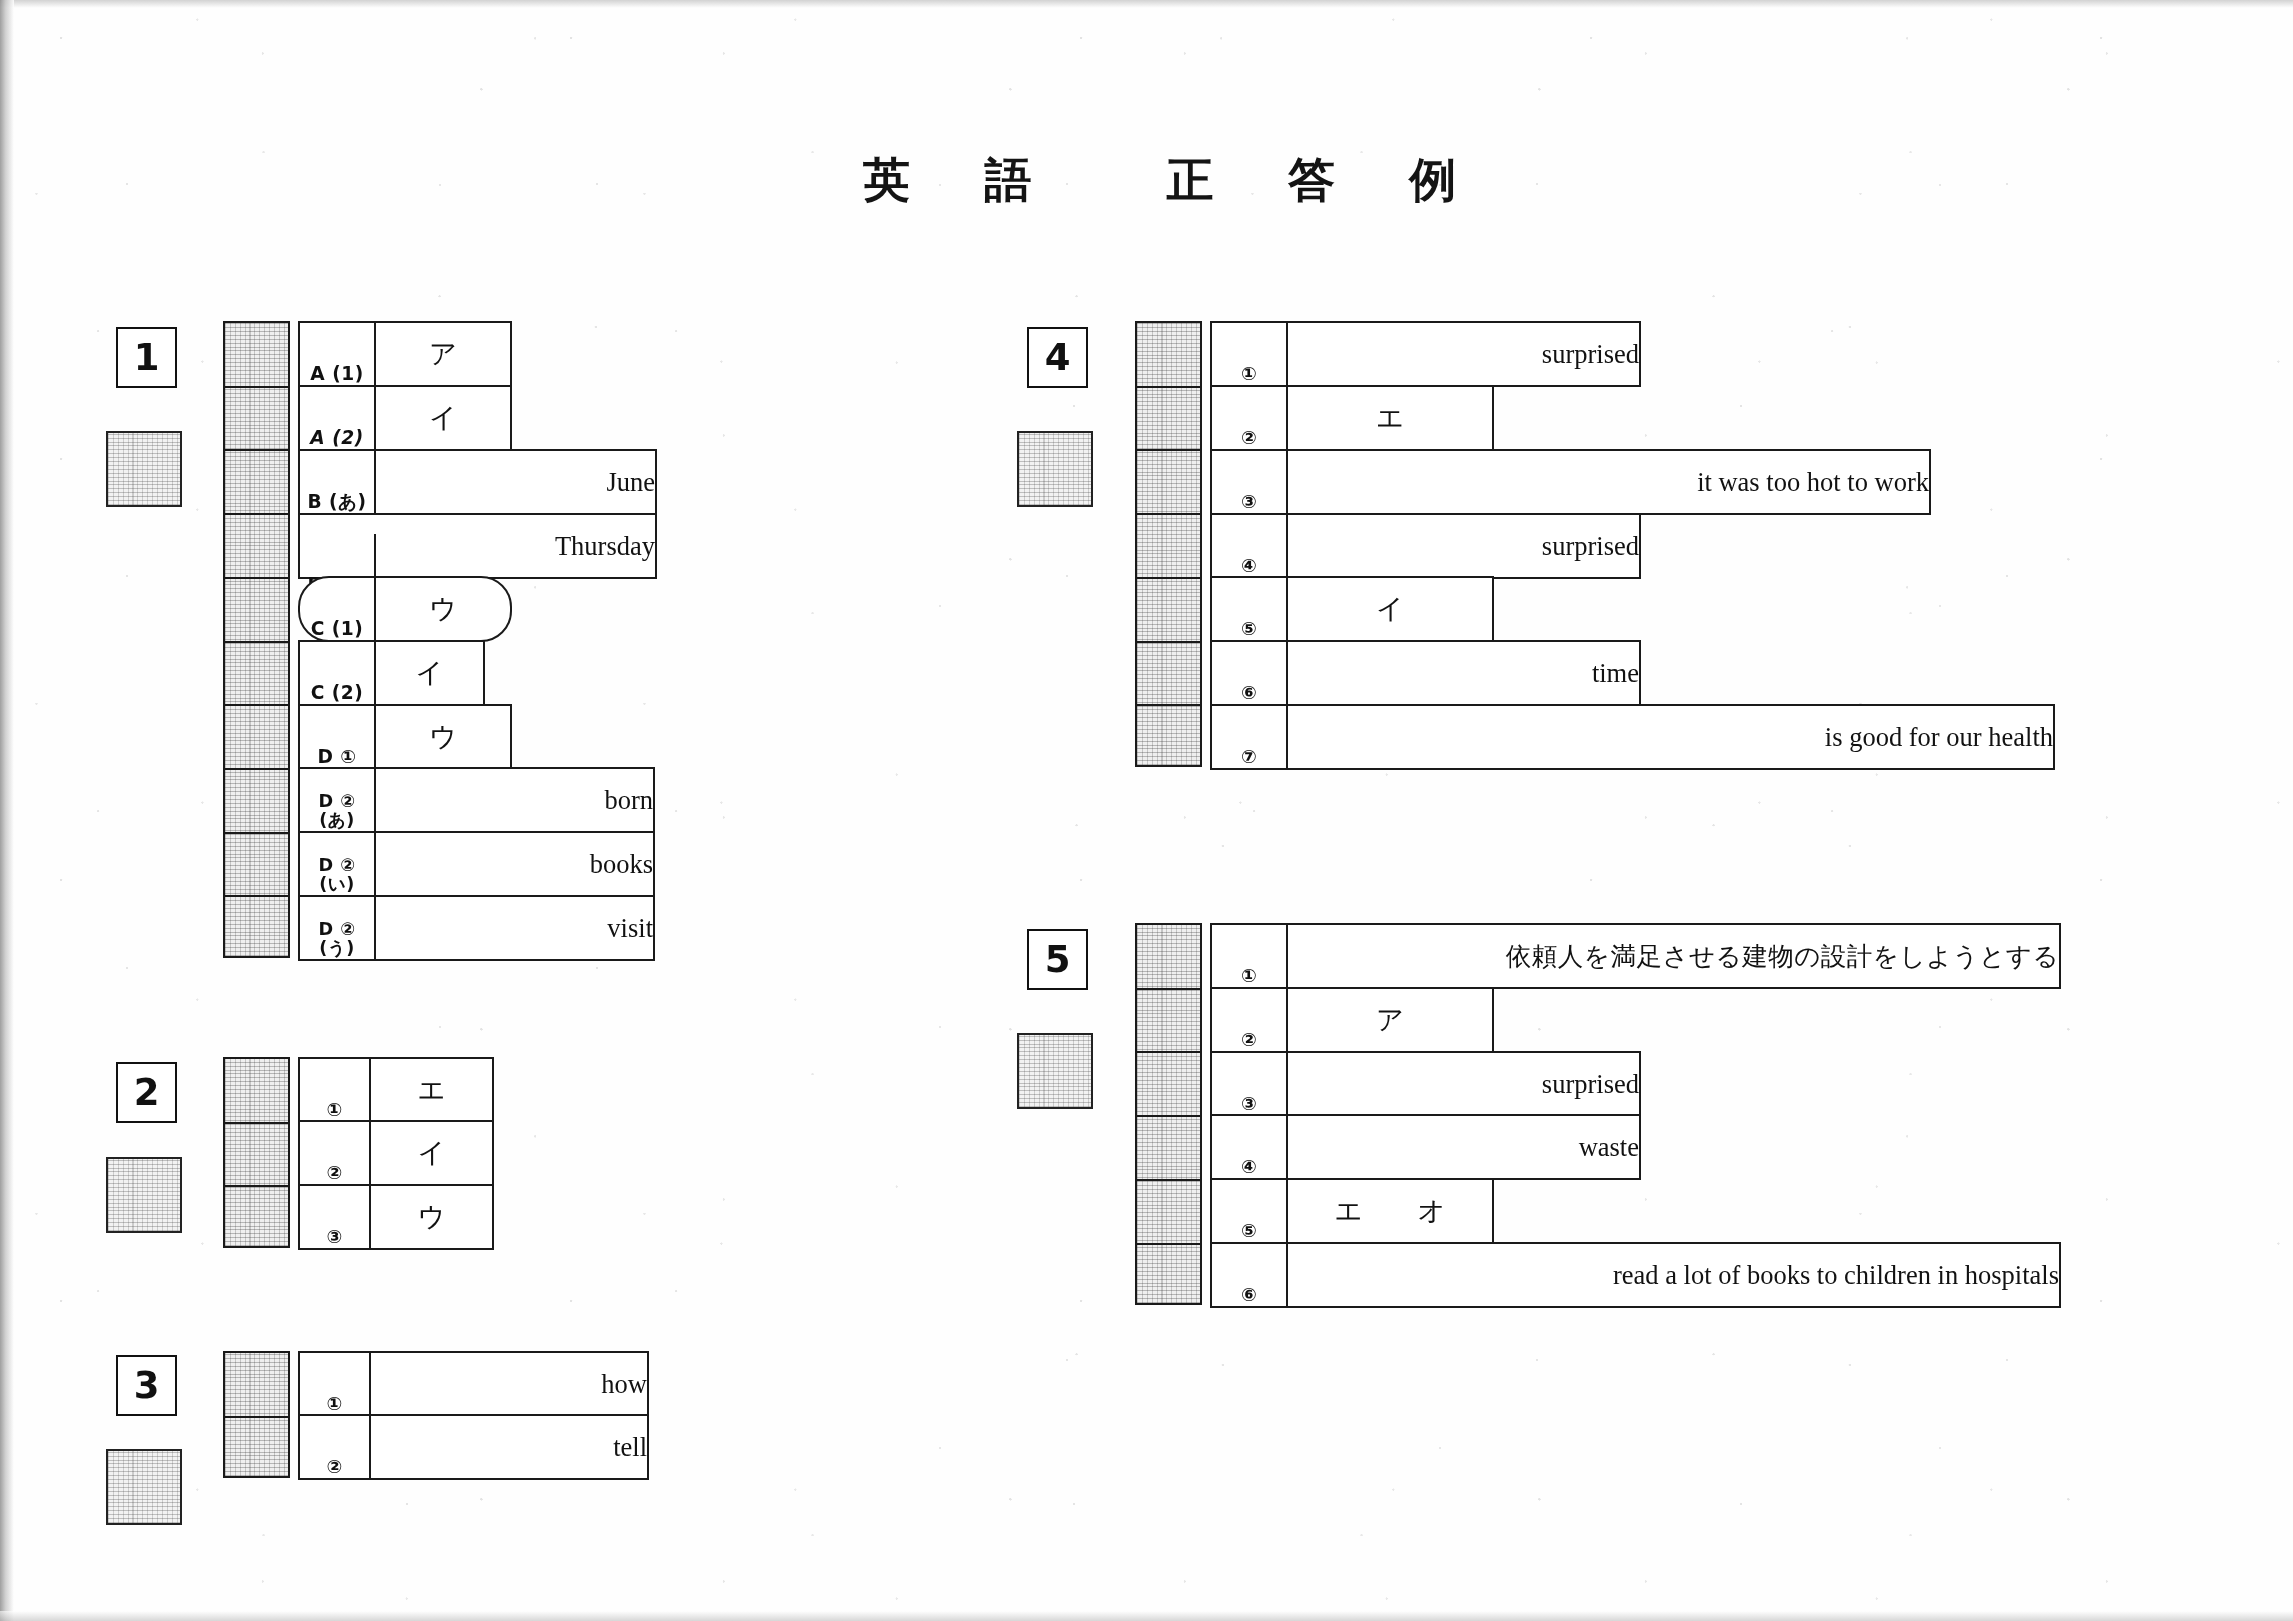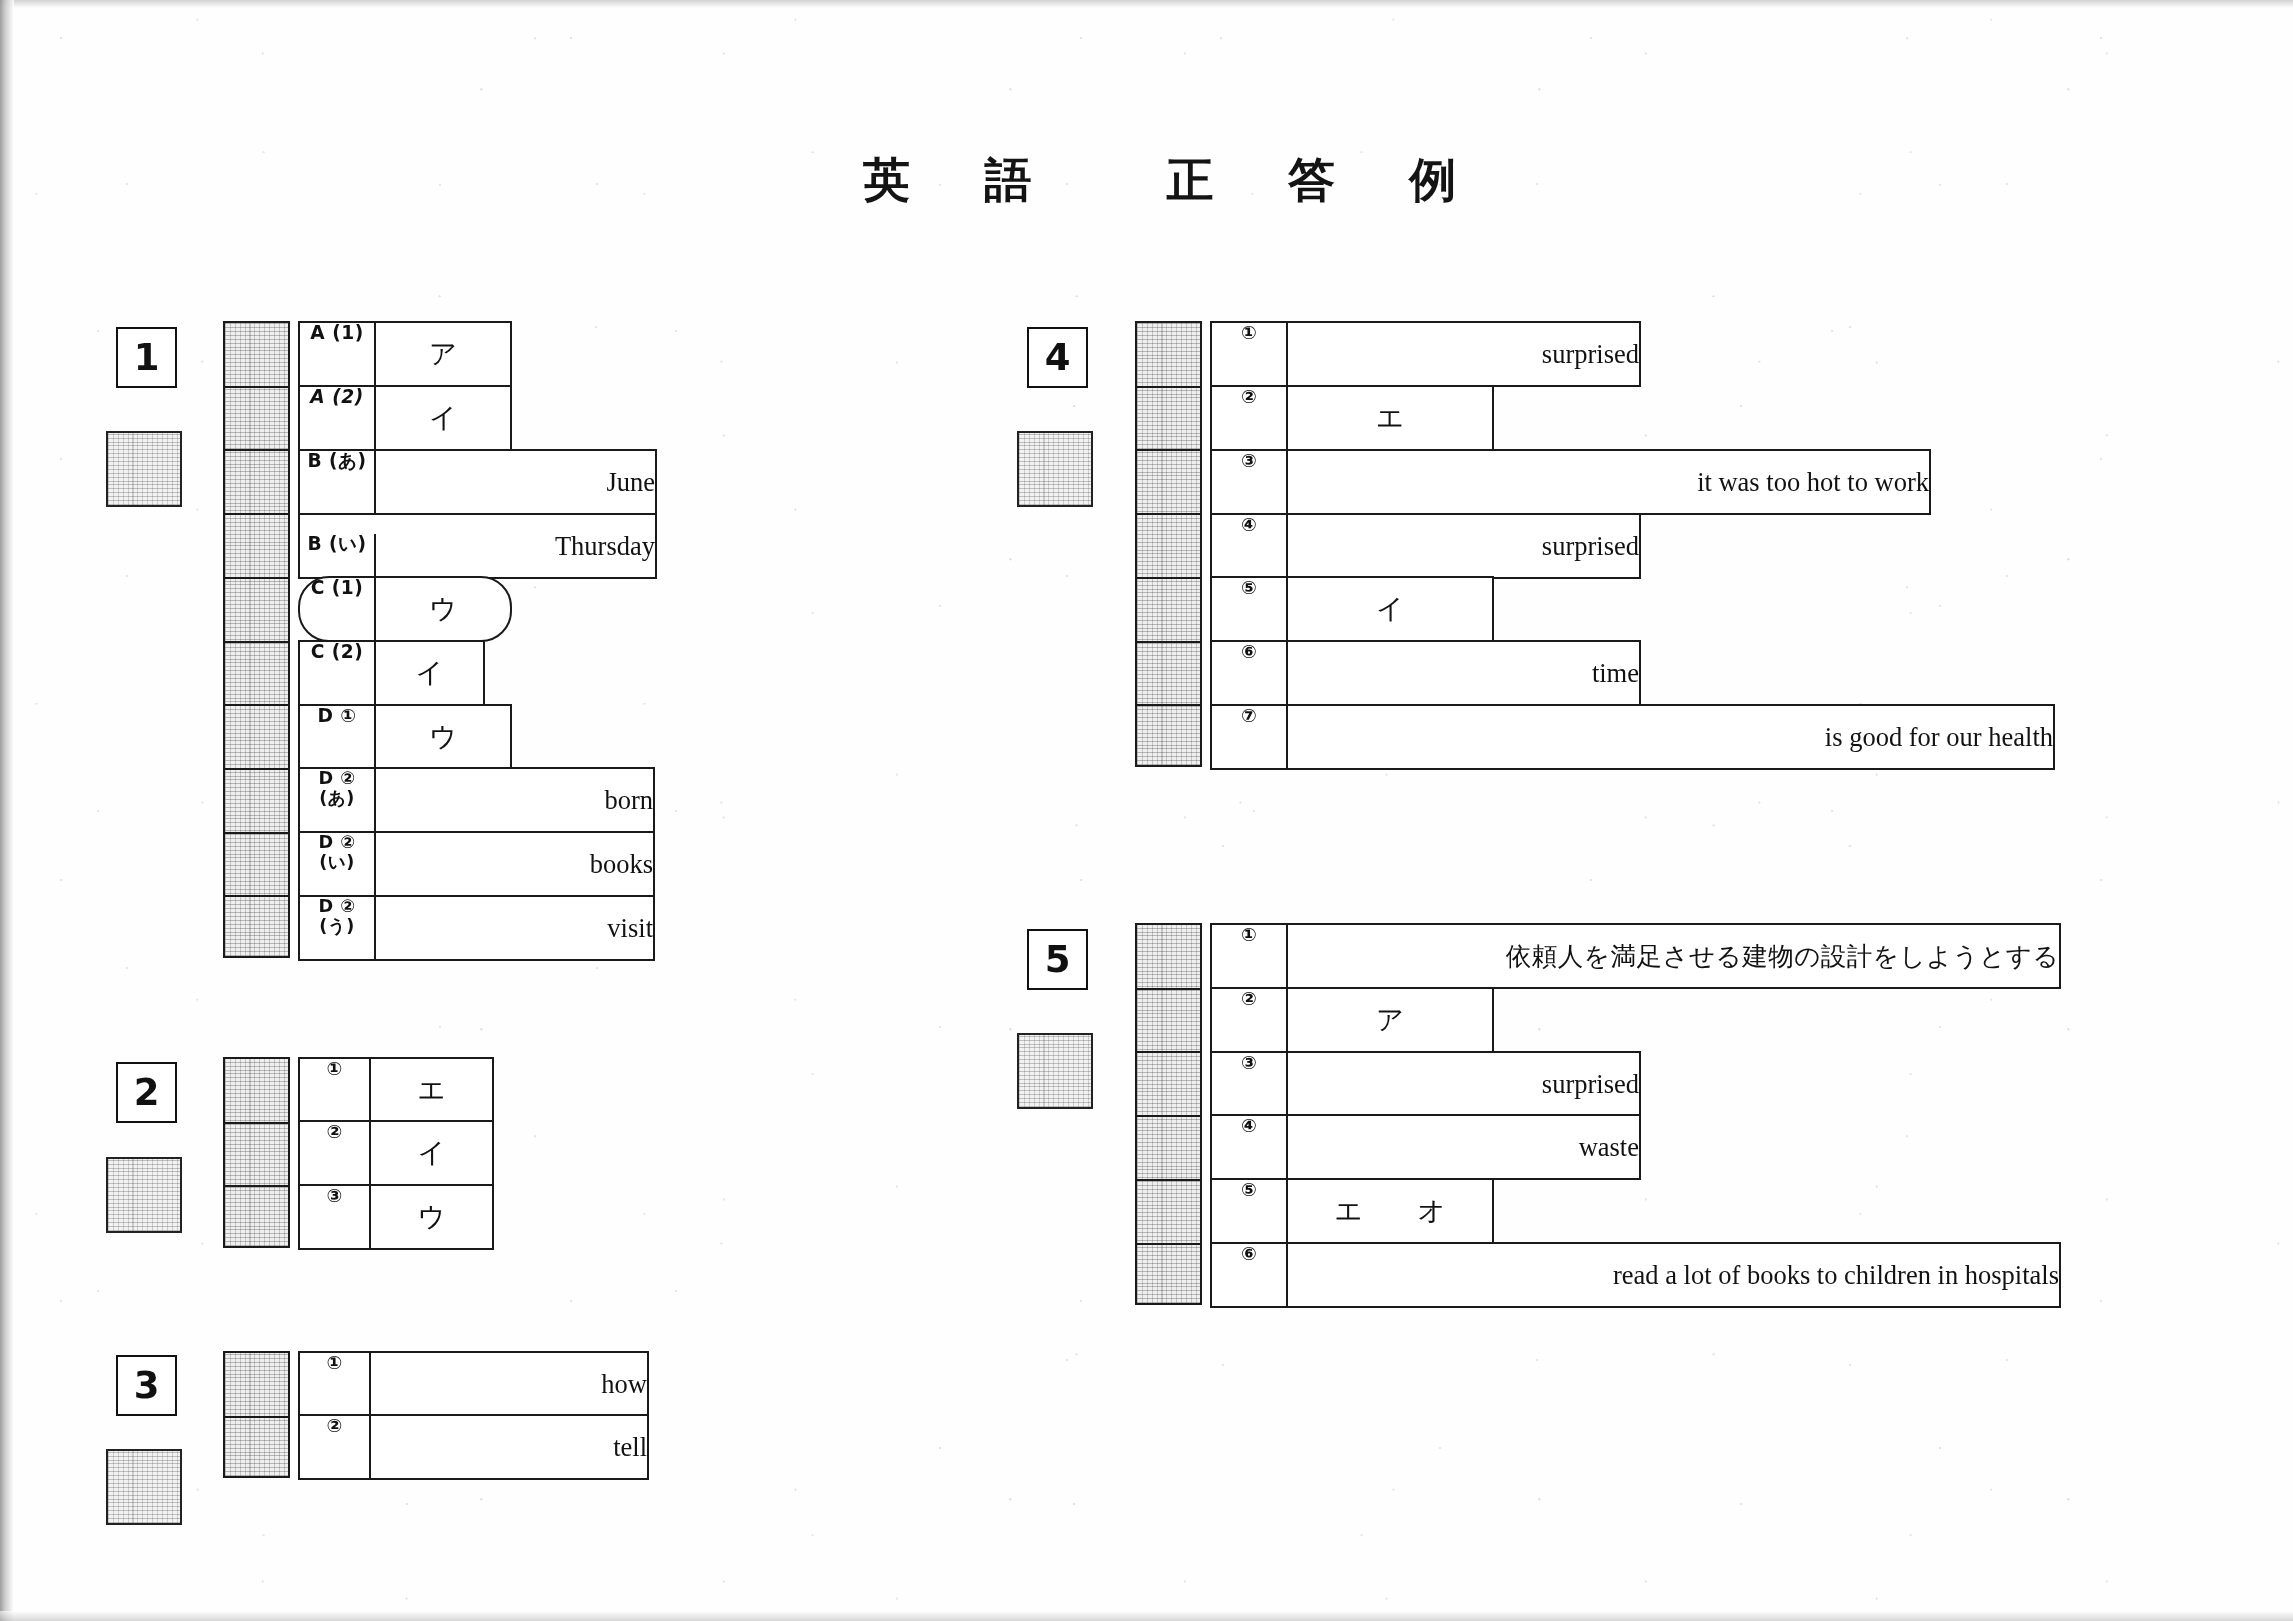--- a/index.html
+++ b/index.html
@@ -137,21 +137,21 @@
     display: flex;
     align-items: center;
   }
   .row .lbl {
     box-sizing: border-box;
     border-right: 2px solid #1a1a1a;
     height: 100%;
     display: flex;
     flex-direction: column;
     align-items: center;
-    justify-content: flex-start;
+    justify-content: flex-end;
     flex: 0 0 auto;
     font-family: "DejaVu Sans", "Liberation Sans", sans-serif;
     font-weight: 700;
     font-size: 18.6px;
     line-height: 1.12;
     letter-spacing: 0.5px;
     color: #111;
   }
   .row .lbl.two-line { font-size: 17.6px; }
   .row .lbl .l2 { font-weight: 600; }

